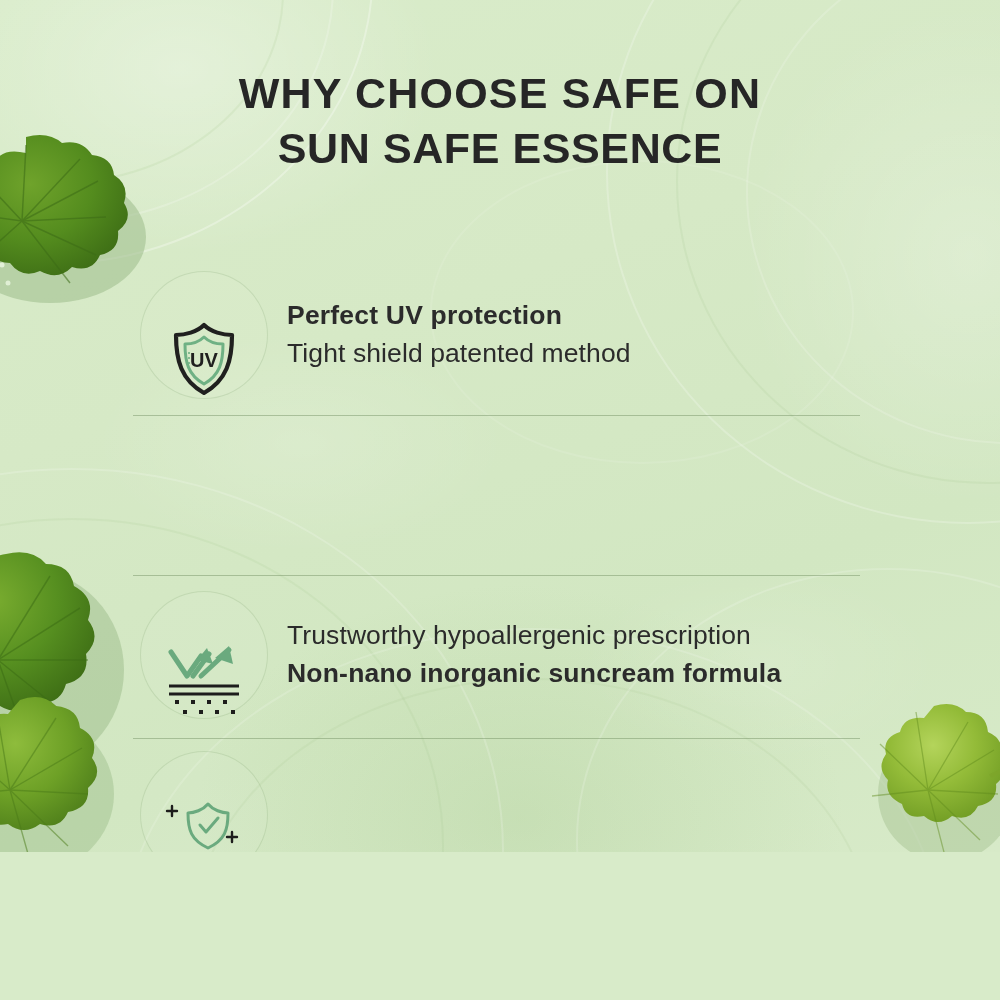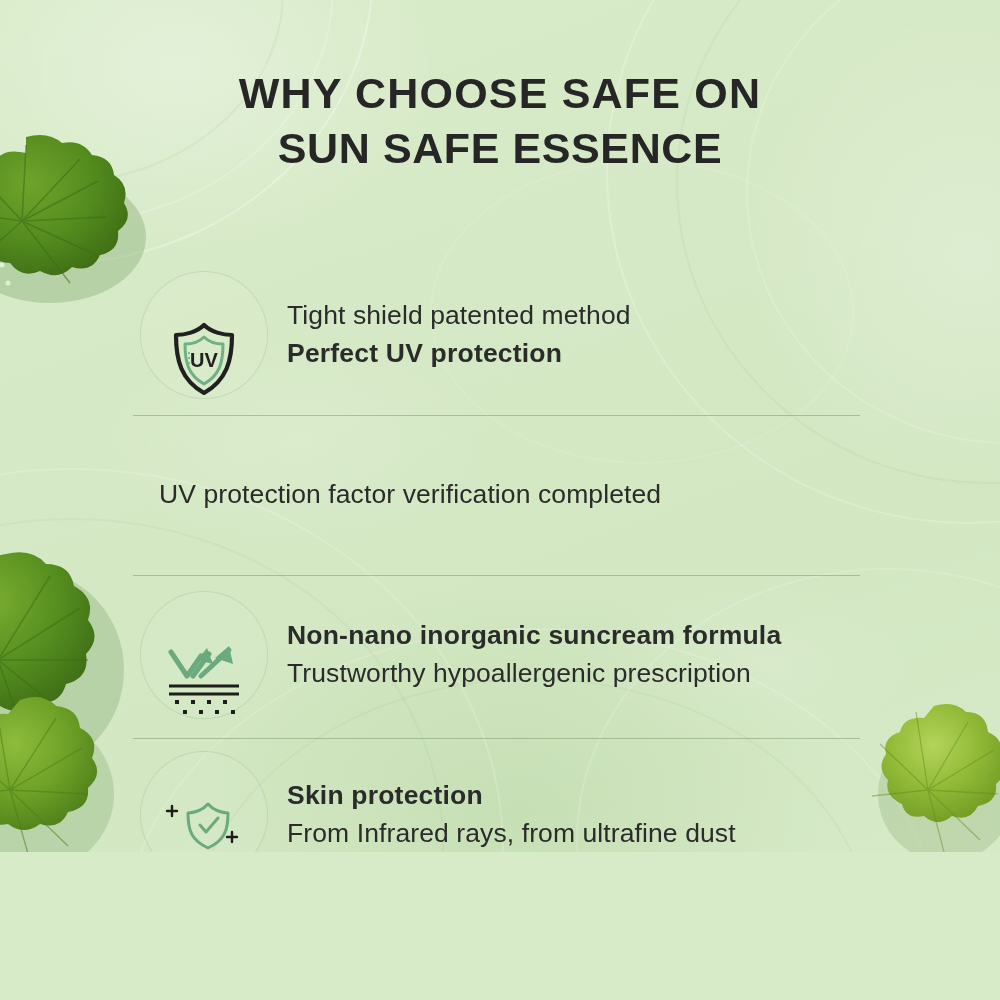--- a/index.html
+++ b/index.html
@@ -262,30 +262,29 @@
           <path d="M37 17 C32 22 24 24 18 24 C18 42 21 55 37 64 C53 55 56 42 56 24 C50 24 42 22 37 17 Z" fill="none" stroke="#6fb184" stroke-width="3" stroke-linejoin="round"></path>
           <g fill="#6fb184">
             <circle cx="22" cy="33" r="1.1"></circle>
               <circle cx="22" cy="38" r="1.1"></circle>
               <circle cx="22" cy="43" r="1.1"></circle>
           </g>
           <text x="37" y="47" text-anchor="middle" font-family="Liberation Sans, sans-serif" font-size="20" font-weight="bold" fill="#20201f">UV</text>
         </svg>
       </div>
       <div class="ftext">
+        <div class="line bold">Perfect UV protection</div>
         <div class="line">Tight shield patented method</div>
-        <div class="line bold">Perfect UV protection</div>
       </div>
     </div>
 
     <div class="divider" style="top:160px;"></div>
 
     <div class="feature">
       <div class="ftext">
-        <div class="line">UV protection factor verification completed</div>
       </div>
     </div>
 
     <div class="divider" style="top:320px;"></div>
 
     <div class="feature">
       <div class="icon-wrap">
         <svg width="82" height="76" viewBox="0 0 82 76">
           <g fill="none" stroke="#6aaa7e" stroke-width="5" stroke-linecap="round" stroke-linejoin="round">
             <path d="M8 10 L24 34 L38 14"></path>
@@ -306,22 +305,22 @@
             <rect x="44" y="58" width="4" height="4"></rect>
               <rect x="60" y="58" width="4" height="4"></rect>
             <rect x="20" y="68" width="4" height="4"></rect>
               <rect x="36" y="68" width="4" height="4"></rect>
             <rect x="52" y="68" width="4" height="4"></rect>
               <rect x="68" y="68" width="4" height="4"></rect>
           </g>
         </svg>
       </div>
       <div class="ftext">
+        <div class="line">Trustworthy hypoallergenic prescription</div>
         <div class="line bold">Non-nano inorganic suncream formula</div>
-        <div class="line">Trustworthy hypoallergenic prescription</div>
       </div>
     </div>
 
     <div class="divider" style="top:483px;"></div>
 
     <div class="feature">
       <div class="icon-wrap">
         <svg width="84" height="80" viewBox="0 0 84 80">
           <path d="M46 6 C41 12 32 15 26 15 C26 32 29 42 46 50 C63 42 66 32 66 15 C60 15 51 12 46 6 Z" fill="none" stroke="#6aaa7e" stroke-width="3" stroke-linejoin="round"></path>
           <path d="M38 27 L44 34 L56 20" fill="none" stroke="#6aaa7e" stroke-width="3" stroke-linecap="round" stroke-linejoin="round"></path>
@@ -329,20 +328,16 @@
             <path d="M10 8 L10 18"></path>
               <path d="M5 13 L15 13"></path>
             <path d="M70 34 L70 44"></path>
               <path d="M65 39 L75 39"></path>
           </g>
           <path d="M4 56 L80 56" stroke="#1d1d1c" stroke-width="3"></path>
           <path d="M4 65 q6 -6 12 0 t12 0 t12 0 t12 0 t12 0 t12 0" fill="none" stroke="#1d1d1c" stroke-width="3"></path>
           <path d="M4 74 L80 74" stroke="#1d1d1c" stroke-width="3" stroke-dasharray="8 6"></path>
         </svg>
       </div>
-      <div class="ftext">
-        <div class="line bold">Skin protection</div>
-        <div class="line">From Infrared rays, from ultrafine dust</div>
-      </div>
     </div>
 
   </div>
 </div>
 
 </body></html>

